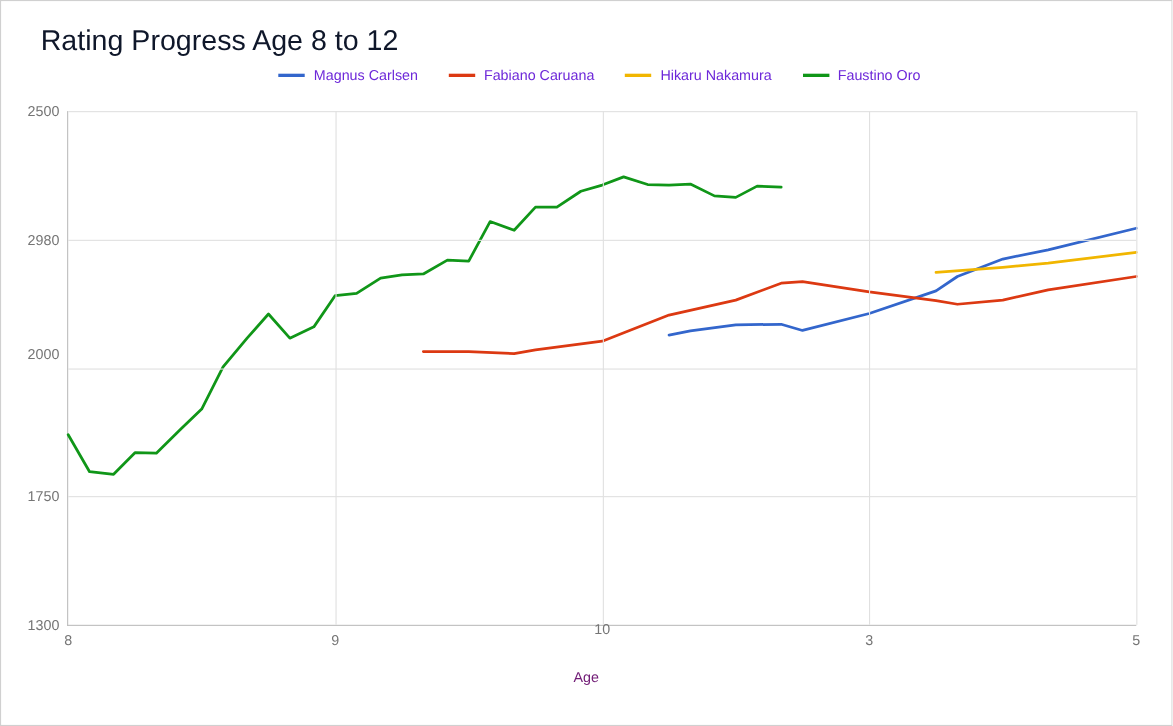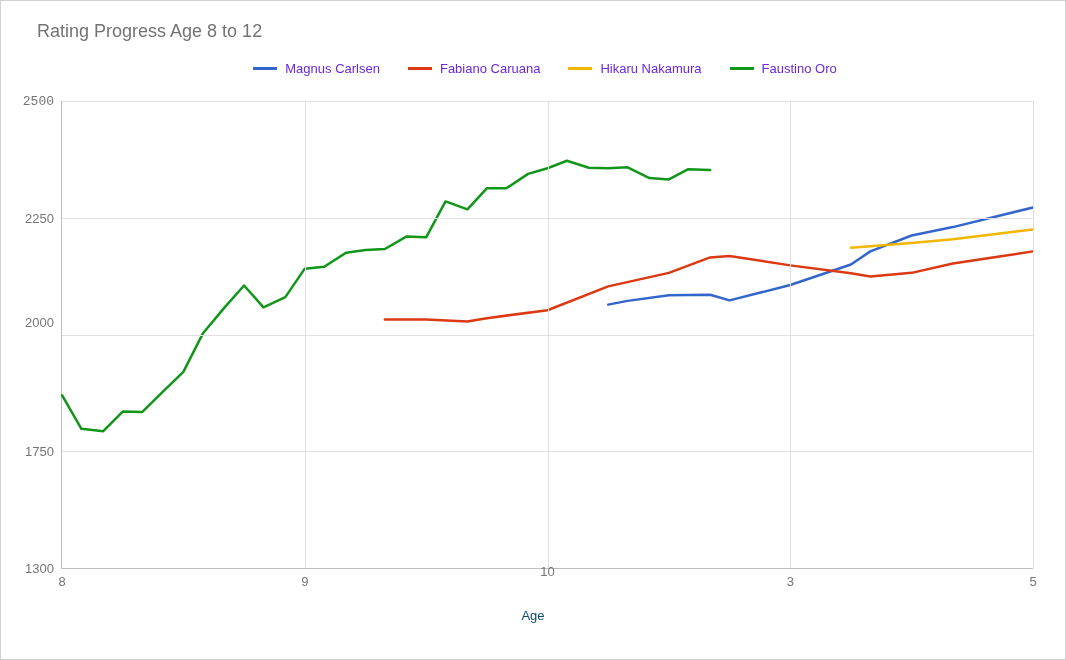--- a/index.html
+++ b/index.html
@@ -16,22 +16,22 @@
     position: relative;
     box-sizing: border-box;
     width: 1066px;
     height: 660px;
     border: 1px solid #d0d0d0;
   }
   .chart-title {
     position: absolute;
     left: 36px;
     top: 20px;
-    font-size: 18px;
-    color: #737373;
+    font-size: 26px;
+    color: #0f172a;
   }
   .legend {
     position: absolute;
     top: 60px;
     left: 0;
     width: 100%;
     display: flex;
     justify-content: center;
     gap: 28px;
     font-size: 13px;
@@ -85,21 +85,21 @@
     top: 4px;
     font-size: 13px;
     color: #757575;
     transform: translateX(-50%);
   }
   .x-axis-title {
     position: absolute;
     left: 0; right: 0;
     text-align: center;
     font-size: 13px;
-    color: #0c4a6e;
+    color: #701a75;
   }
   svg.series {
     position: absolute;
     left: 0; top: 0;
     width: 100%; height: 100%;
     overflow: visible;
   }
   svg.series polyline {
     fill: none;
     stroke-width: 2.5;
@@ -131,22 +131,22 @@
         <span class="legend-swatch" style="border-top-color: rgb(16, 150, 24);"></span>
         <span>Faustino Oro</span>
       </div>
     </div>
 
   <div class="plot-area" id="plot">
     <div id="y-labels">
         <div class="y-tick-label" style="left: -58px; top: 467px;">1300</div>
         <div class="y-tick-label" style="left: -58px; top: 350.25px;">1750</div>
         <div class="y-tick-label" style="left: -58px; top: 221px;">2000</div>
-        <div class="y-tick-label" style="left: -58px; top: 116.75px;">2250</div>
-        <div class="y-tick-label" style="left: -58px; top: 0px; font-family: Liberation Mono, monospace;">2500</div>
+        <div class="y-tick-label" style="left: -58px; top: 116.75px;">2980</div>
+        <div class="y-tick-label" style="left: -58px; top: 0px;">2500</div>
       </div>
     <div id="x-labels">
         <div class="x-tick-label" style="left: 0px; position: absolute; top: 473px;">8</div>
         <div class="x-tick-label" style="left: 242.75px; position: absolute; top: 473px;">9</div>
         <div class="x-tick-label" style="left: 485.5px; position: absolute; top: 463px;">10</div>
         <div class="x-tick-label" style="left: 728.25px; position: absolute; top: 473px;">3</div>
         <div class="x-tick-label" style="left: 971px; position: absolute; top: 473px;">5</div>
       </div>
     <svg class="series" id="series-svg" preserveAspectRatio="none" viewBox="0 0 971 467">
         <polyline points="546.1875,203.61200000000002 565.6075000000001,199.87600000000003 606.875,194.272 648.1424999999999,193.805 667.5625,199.40900000000005 728.25,183.998 788.9375,163.45 808.3575000000001,150.37399999999997 849.625,134.49600000000004 890.8924999999999,126.09000000000003 971,106.476" stroke="#3366cc"></polyline>

